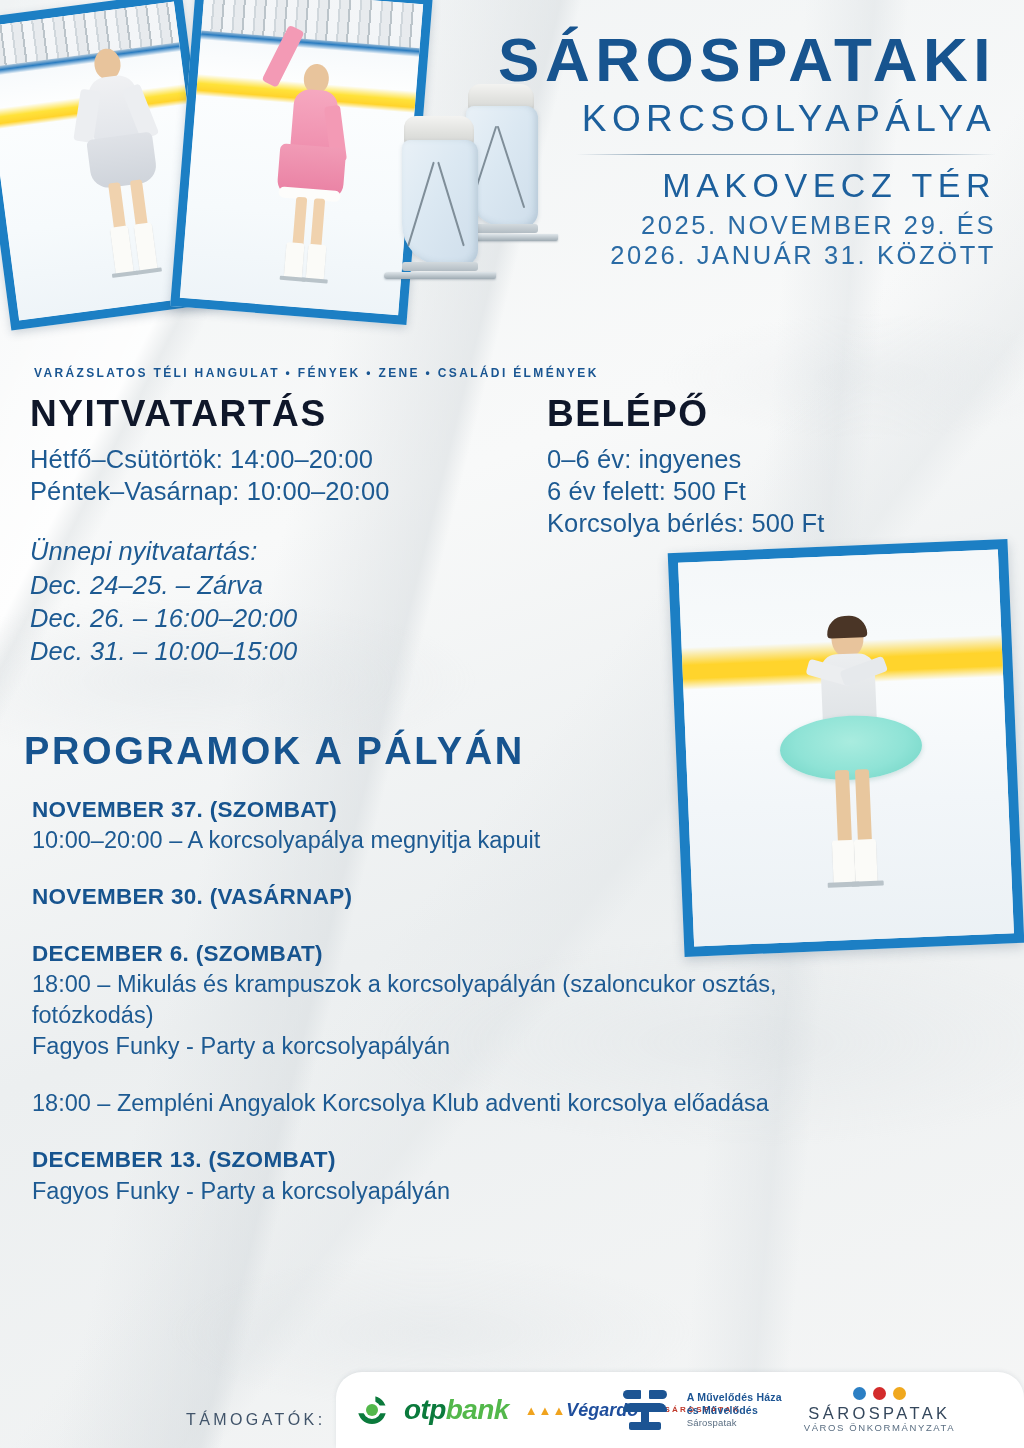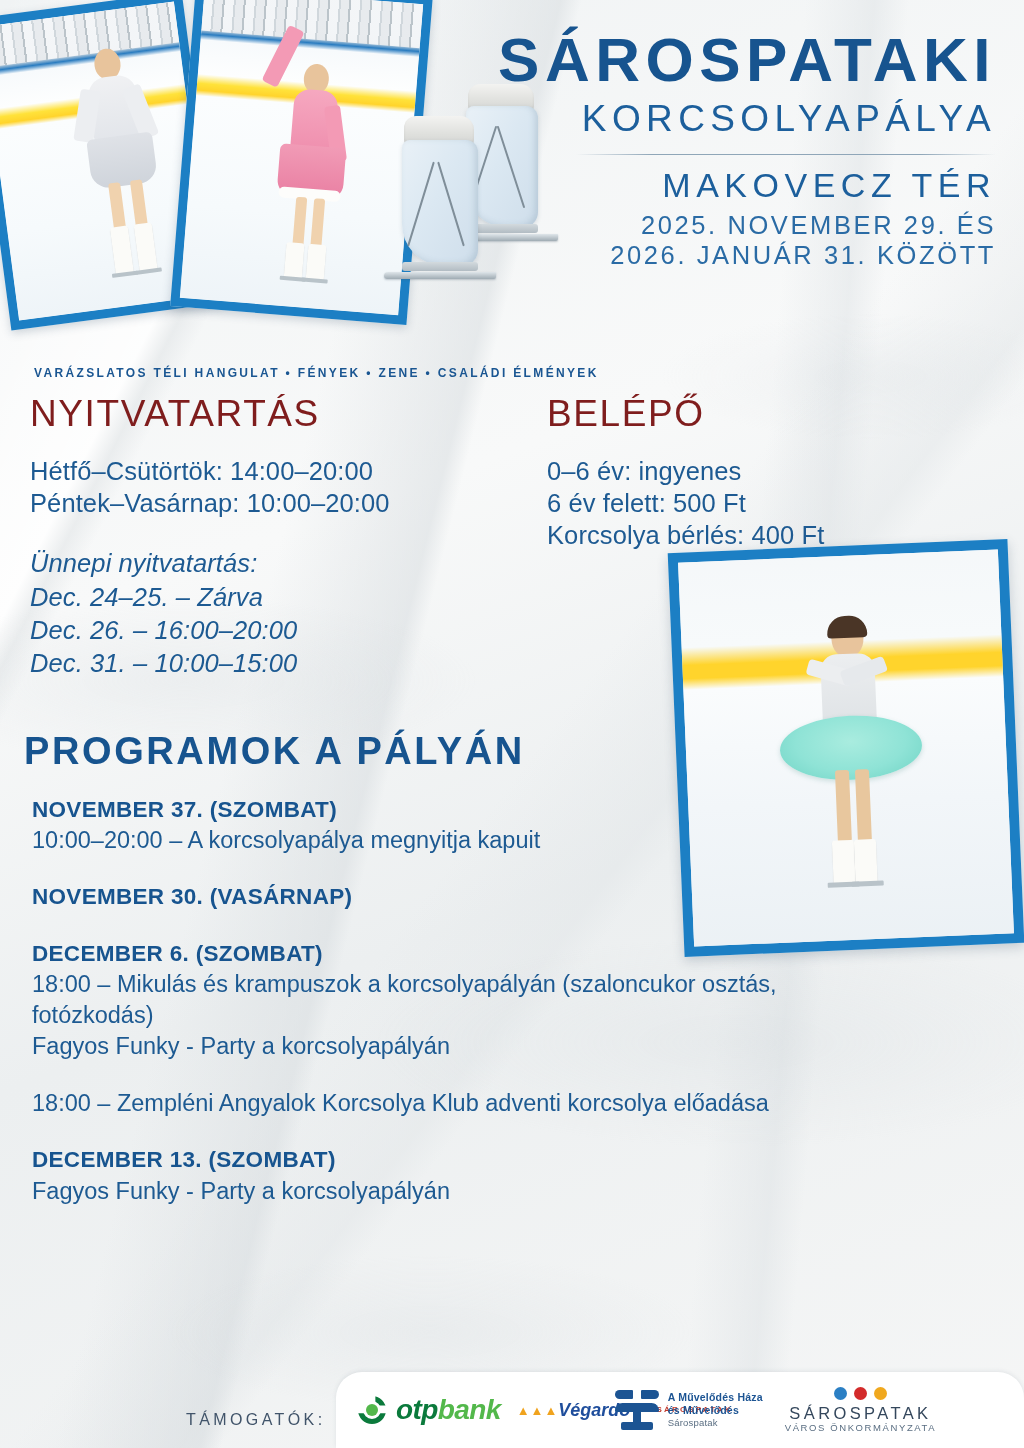--- a/index.html
+++ b/index.html
@@ -118,22 +118,22 @@
     position: absolute; left: 34px; top: 366px; width: 960px;
     font-size: 12px; font-weight: 700; color: #1a5692;
     letter-spacing: 2.35px; white-space: nowrap;
   }
 
   
   .col-hours { position: absolute; left: 30px; top: 394px; width: 510px; }
   .col-price { position: absolute; left: 547px; top: 394px; width: 440px; }
 
   .sec-head {
-    font-size: 37px; font-weight: 400; color: #7f1d1d;
-    letter-spacing: 1.6px; line-height: 1.1; margin-bottom: 20px;
+    font-size: 37px; font-weight: 700; color: #0f172a;
+    letter-spacing: 1.6px; line-height: 1.1; margin-bottom: 8px;
   }
   .line {
     font-size: 25.5px; font-weight: 400; color: #1d5a92;
     line-height: 1.27; letter-spacing: .1px; white-space: nowrap;
   }
   .holiday { margin-top: 28px; }
   .holiday .line { font-style: italic; line-height: 1.3; }
 
   
   #photo3 {
@@ -179,35 +179,35 @@
   }
   .logo { display: flex; align-items: center; }
 
   
   .otp-mark { width: 28px; height: 28px; position: relative; }
   .otp-ring {
     position: absolute; inset: 0; border-radius: 50%;
     border: 5px solid #0b7a3c; clip-path: polygon(0 0,100% 0,100% 34%,62% 34%,62% 0,0 0,0 100%,100% 100%,100% 62%,0 62%);
   }
   .otp-dot { position: absolute; left: 8px; top: 8px; width: 12px; height: 12px; border-radius: 50%; background: #53b84b; }
-  .otp-text { font-size: 28px; font-weight: 700; font-style: italic; letter-spacing: -.6px; margin-left: 10px; }
+  .otp-text { font-size: 28px; font-weight: 700; font-style: italic; letter-spacing: -.6px; margin-left: 18px; }
   .otp-a { color: #0b7a3c; }
   .otp-b { color: #53b84b; }
 
   
   .veg { width: 82px; text-align: center; line-height: 1; }
   .veg-crown { font-size: 13px; color: #f0a31e; letter-spacing: 1px; }
   .veg-name { font-size: 18px; font-weight: 700; color: #1f4e9c; font-style: italic; margin-top: -1px; }
   .veg-sub { font-size: 10px; color: #3a6fb5; margin-top: -2px; }
   .veg-wave { height: 5px; margin: 1px auto 1px; width: 56px; border-radius: 50%;
     background: linear-gradient(90deg,#1f9fd8,#55c4ea); }
   .veg-city { font-size: 8px; color: #c0392b; letter-spacing: 2.2px; font-weight: 700; }
 
   
-  .mh { display: flex; align-items: center; gap: 9px; }
+  .mh { display: flex; align-items: center; gap: 20px; }
   .mh-mark { width: 44px; height: 44px; position: relative; }
   .mh-bar { position: absolute; background: #1c5493; border-radius: 2px; }
   .mh-txt { line-height: 1.22; }
   .mh-l1 { font-size: 10.5px; font-weight: 700; color: #1c5493; letter-spacing: .2px; }
   .mh-l2 { font-size: 9.5px; color: #5a6e82; letter-spacing: .2px; }
 
   
   .sp { text-align: center; line-height: 1.15; }
   .sp-dots { display: flex; gap: 7px; justify-content: center; margin-bottom: 4px; }
   .sp-dots span { width: 13px; height: 13px; border-radius: 50%; display: block; }
@@ -296,21 +296,21 @@
       <div class="line">Dec. 24–25. – Zárva</div>
       <div class="line">Dec. 26. – 16:00–20:00</div>
       <div class="line">Dec. 31. – 10:00–15:00</div>
     </div>
   </div>
 
   <div class="col-price">
     <div class="sec-head">BELÉPŐ</div>
     <div class="line">0–6 év: ingyenes</div>
     <div class="line">6 év felett: 500 Ft</div>
-    <div class="line">Korcsolya bérlés: 400 Ft</div>
+    <div class="line">Korcsolya bérlés: 500 Ft</div>
   </div>
 
   <div id="photo3">
     <div class="rink3"></div>
     <div class="sk" style="left:104px;top:64px;width:130px;height:300px;">
       <div class="head" style="left:46px;top:0;width:32px;height:38px;"></div>
       <div style="position:absolute;left:42px;top:-4px;width:40px;height:22px;background:#4a3526;border-radius:18px 18px 4px 4px;"></div>
       <div class="torso" style="left:34px;top:34px;width:54px;height:78px;background:linear-gradient(180deg,#eceef0,#dee2e5);border-radius:16px 16px 8px 8px;"></div>
       <div class="arm" style="left:20px;top:44px;width:46px;height:16px;background:#eceef0;transform:rotate(18deg);"></div>
       <div class="arm" style="left:54px;top:44px;width:46px;height:16px;background:#e6e9ec;transform:rotate(-18deg);"></div>

